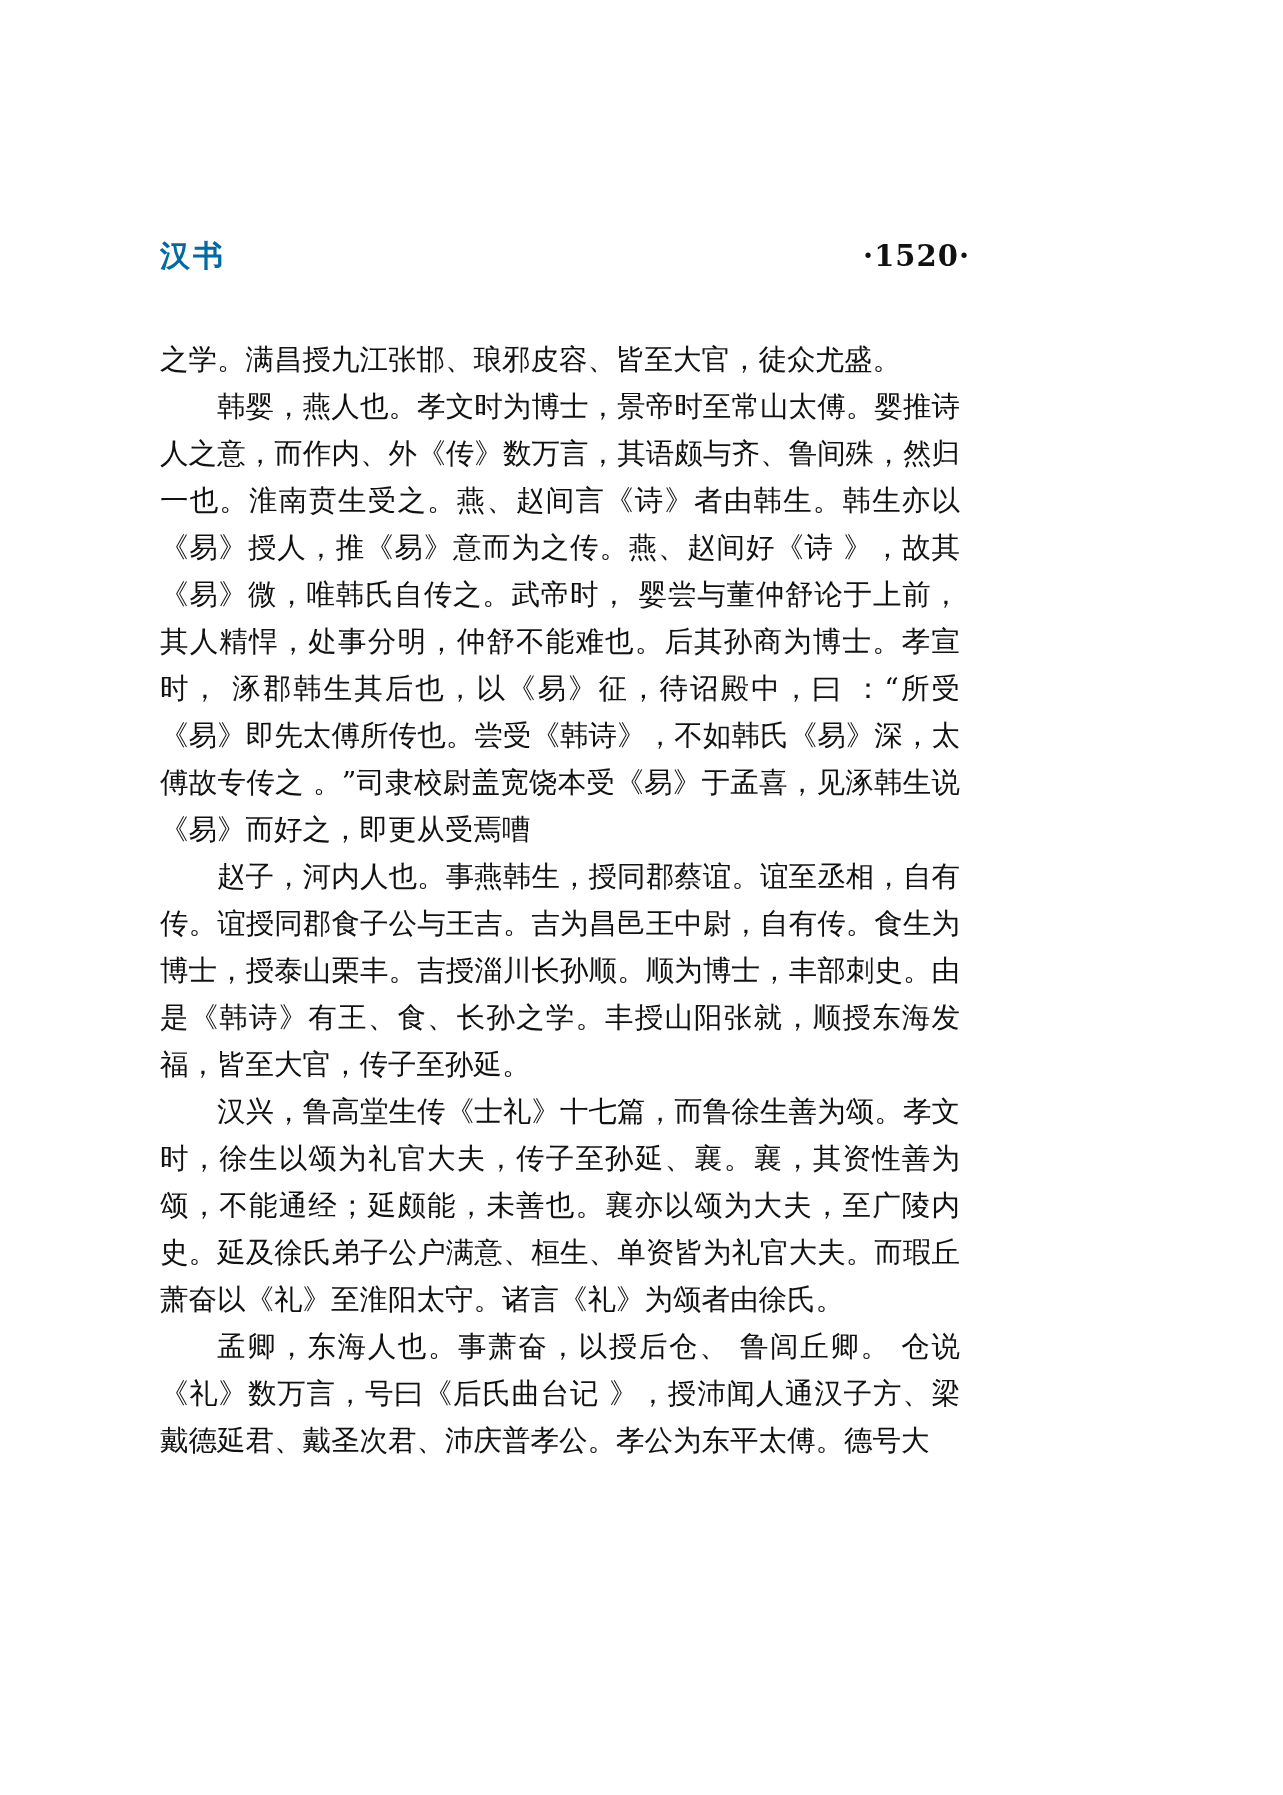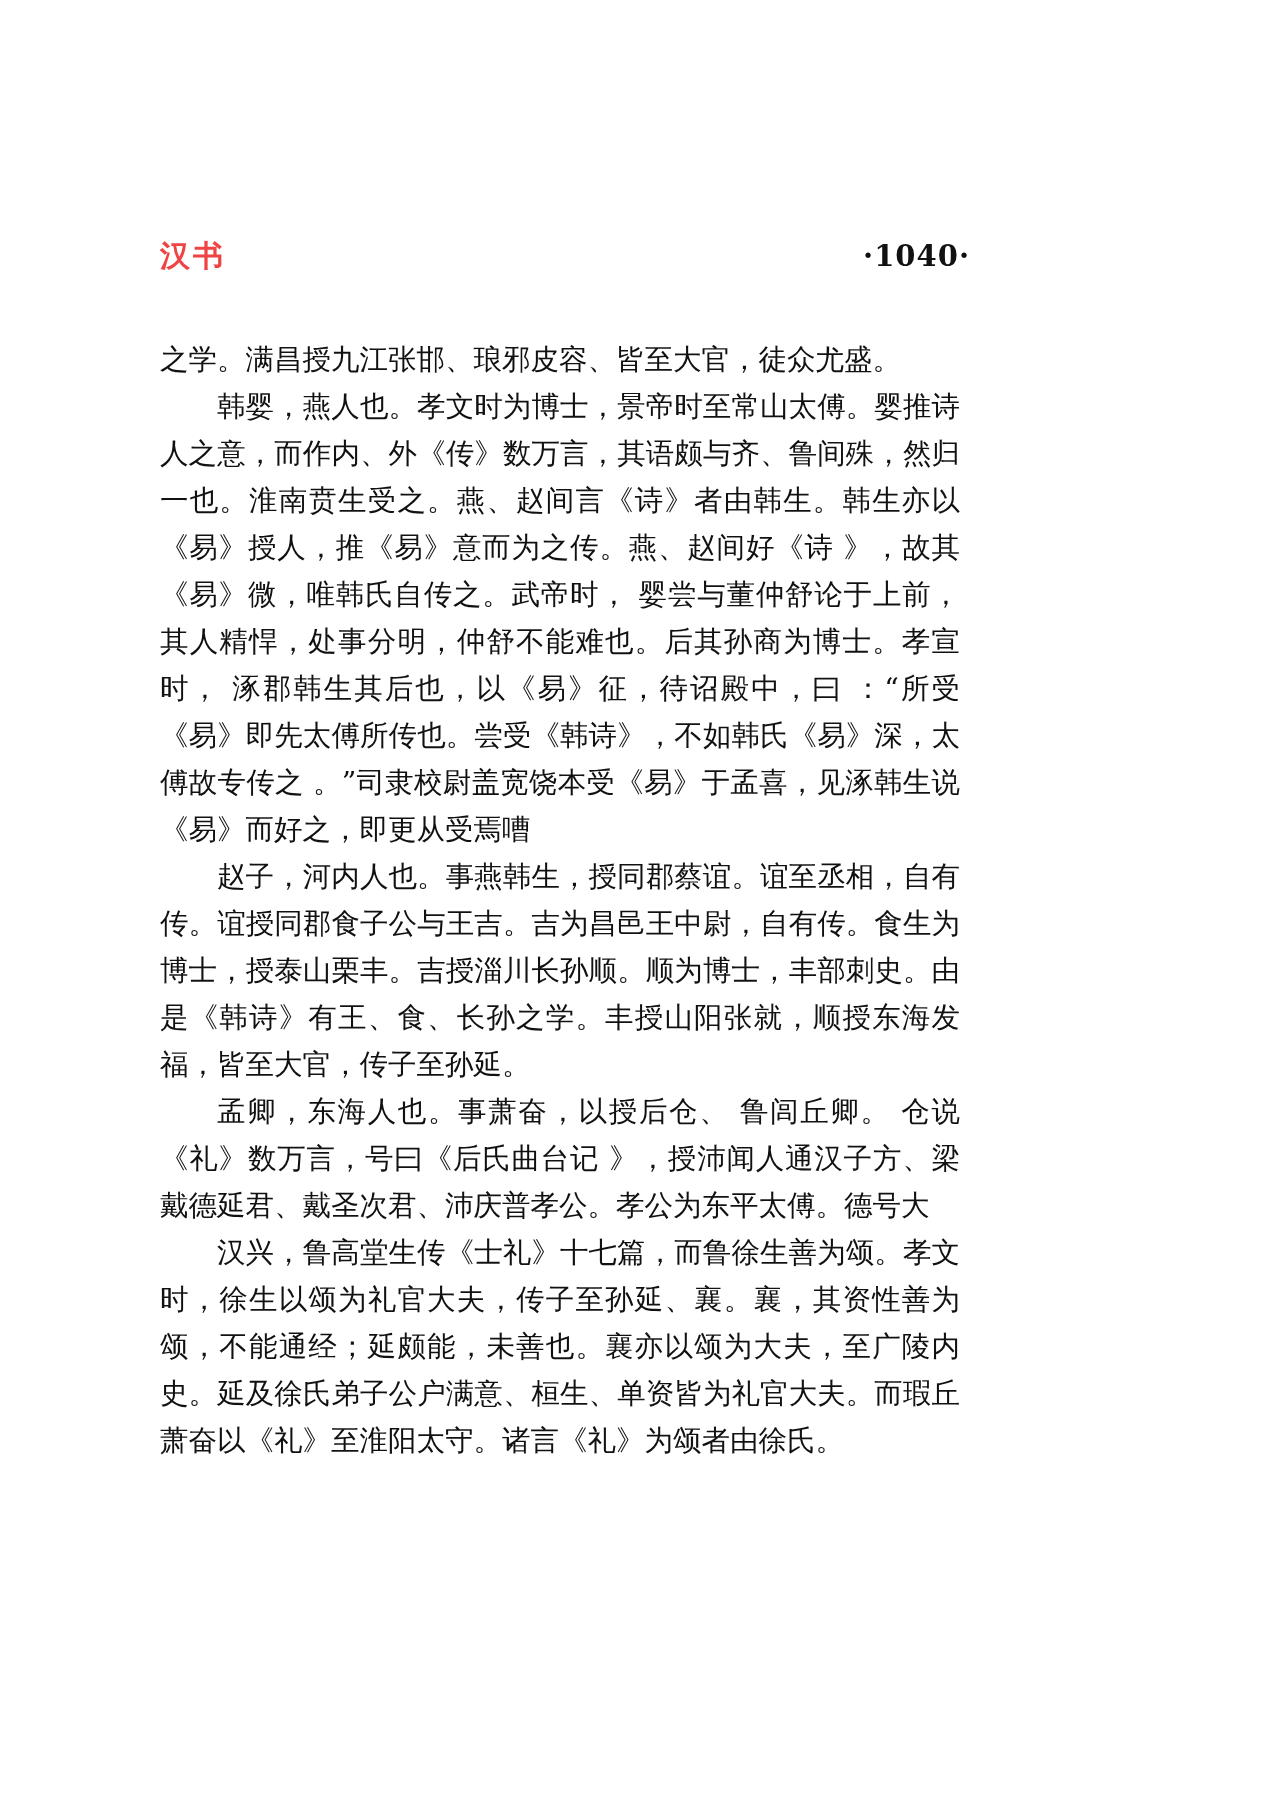--- a/index.html
+++ b/index.html
@@ -34,21 +34,21 @@
     align-items: baseline;
     justify-content: space-between;
     width: 810px;
     height: 56px;
   }
   .book-title {
     font-family: "DejaVu Serif", "Liberation Serif", serif;
     font-size: 30px;
     font-weight: 700;
     letter-spacing: 3px;
-    color: #ef4444;
+    color: #0369a1;
   }
   .page-number {
     font-family: "DejaVu Serif", "Liberation Serif", serif;
     font-size: 29px;
     font-weight: 700;
     letter-spacing: 1px;
     color: #111111;
   }
   .body-text {
     margin-top: 44px;
@@ -69,25 +69,25 @@
   }
 </style>
 </head>
 <body>
 
 <div class="page">
   <div class="content">
 
     <div class="header-row">
       <div class="book-title">汉书</div>
-      <div class="page-number">·1040·</div>
+      <div class="page-number">·1520·</div>
     </div>
 
     <div class="body-text">
       <p class="para">之学。满昌授九江张邯、琅邪皮容、皆至大官，徒众尤盛。</p>
       <p class="para indent">韩婴，燕人也。孝文时为博士，景帝时至常山太傅。婴推诗人之意，而作内、外《传》数万言，其语颇与齐、鲁间殊，然归一也。淮南贲生受之。燕、赵间言《诗》者由韩生。韩生亦以《易》授人，推《易》意而为之传。燕、赵间好《诗 》，故其《易》微，唯韩氏自传之。武帝时， 婴尝与董仲舒论于上前，其人精悍，处事分明，仲舒不能难也。后其孙商为博士。孝宣时， 涿郡韩生其后也，以《易》征，待诏殿中，曰 ：“所受《易》即先太傅所传也。尝受《韩诗》，不如韩氏《易》深，太傅故专传之 。”司隶校尉盖宽饶本受《易》于孟喜，见涿韩生说《易》而好之，即更从受焉嘈</p>
       <p class="para indent">赵子，河内人也。事燕韩生，授同郡蔡谊。谊至丞相，自有传。谊授同郡食子公与王吉。吉为昌邑王中尉，自有传。食生为博士，授泰山栗丰。吉授淄川长孙顺。顺为博士，丰部刺史。由是《韩诗》有王、食、长孙之学。丰授山阳张就，顺授东海发福，皆至大官，传子至孙延。</p>
+      <p class="para indent">汉兴，鲁高堂生传《士礼》十七篇，而鲁徐生善为颂。孝文时，徐生以颂为礼官大夫，传子至孙延、襄。襄，其资性善为颂，不能通经；延颇能，未善也。襄亦以颂为大夫，至广陵内史。延及徐氏弟子公户满意、桓生、单资皆为礼官大夫。而瑕丘萧奋以《礼》至淮阳太守。诸言《礼》为颂者由徐氏。</p>
       <p class="para indent">孟卿，东海人也。事萧奋，以授后仓、 鲁闾丘卿。 仓说《礼》数万言，号曰《后氏曲台记 》，授沛闻人通汉子方、梁戴德延君、戴圣次君、沛庆普孝公。孝公为东平太傅。德号大</p>
-      <p class="para indent">汉兴，鲁高堂生传《士礼》十七篇，而鲁徐生善为颂。孝文时，徐生以颂为礼官大夫，传子至孙延、襄。襄，其资性善为颂，不能通经；延颇能，未善也。襄亦以颂为大夫，至广陵内史。延及徐氏弟子公户满意、桓生、单资皆为礼官大夫。而瑕丘萧奋以《礼》至淮阳太守。诸言《礼》为颂者由徐氏。</p>
     </div>
 
   </div>
 </div>
 
 </body></html>

